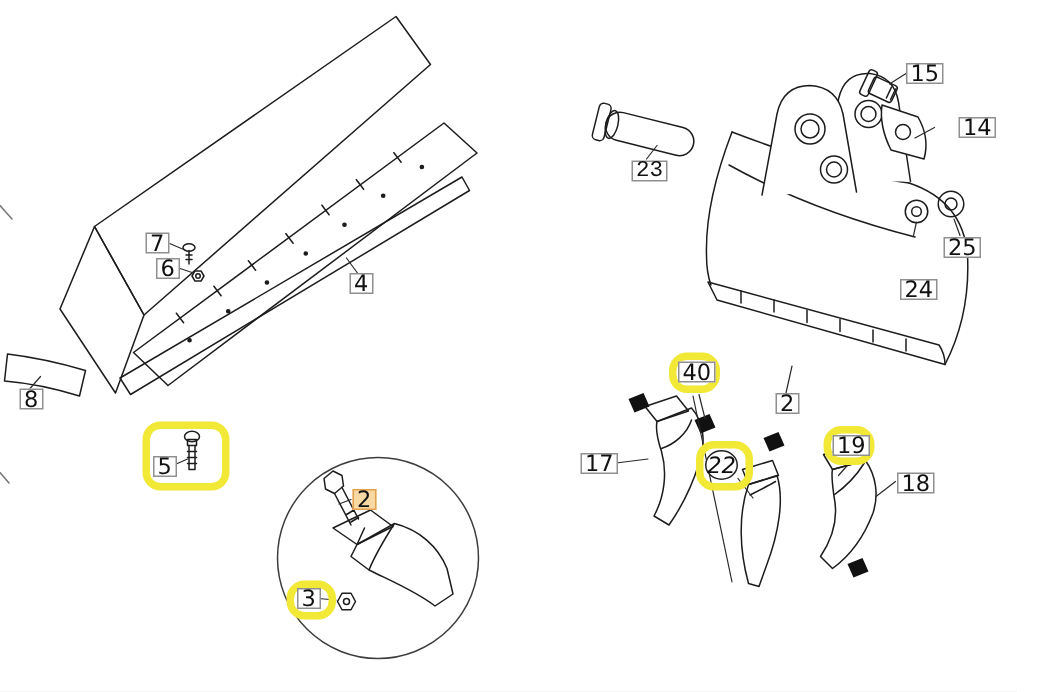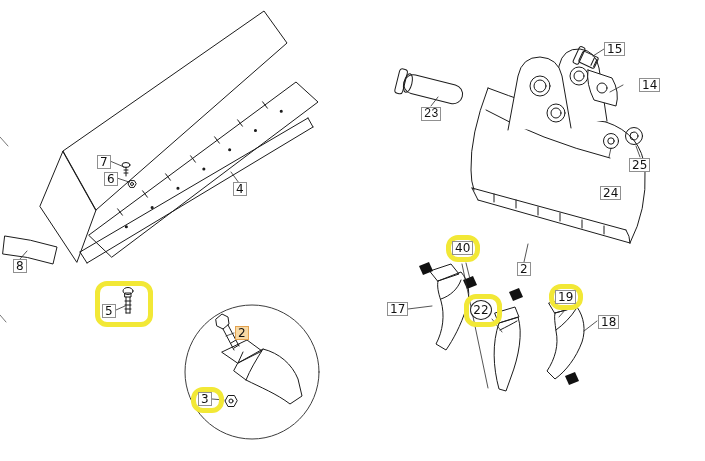--- a/index.html
+++ b/index.html
@@ -7,27 +7,28 @@
   body { font-family:"DejaVu Sans", sans-serif; }
   .stage {
     position:relative; width:705px; height:461px;
     background:#ffffff; overflow:hidden;
   }
   .stage svg { position:absolute; left:0; top:0; }
   .callout {
     position:absolute; z-index:3;
     min-width:13px; height:14px; padding:0 2px;
     background:#ffffff; border:1px solid #909090;
-    font-size:12px; line-height:12px; text-align:center; color:#111;
+    font-size:15px; line-height:12px; text-align:center; color:#111;
     cursor:pointer;
   }
   .callout.circle {
     width:22px; height:20px; padding:0;
     border:1.2px solid #222; border-radius:50%;
     line-height:18px;
+    font-style:italic;
   }
   .callout.orange {
     background:var(--orange-fill,#f8d9a4);
     border:1px solid var(--orange-border,#e2a14f);
   }
   .ring {
     position:absolute; z-index:2;
     border:5px solid var(--yellow,#f2e836);
     border-radius:12px;
     background:transparent;

